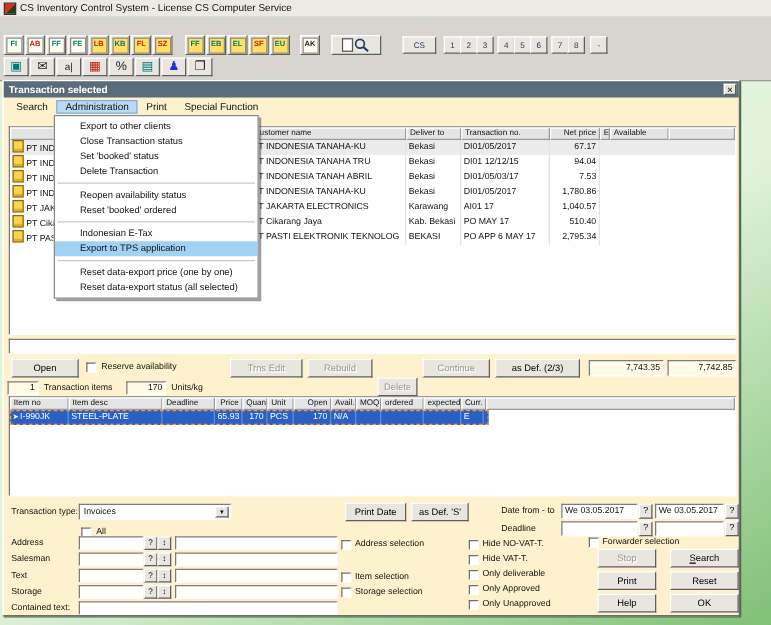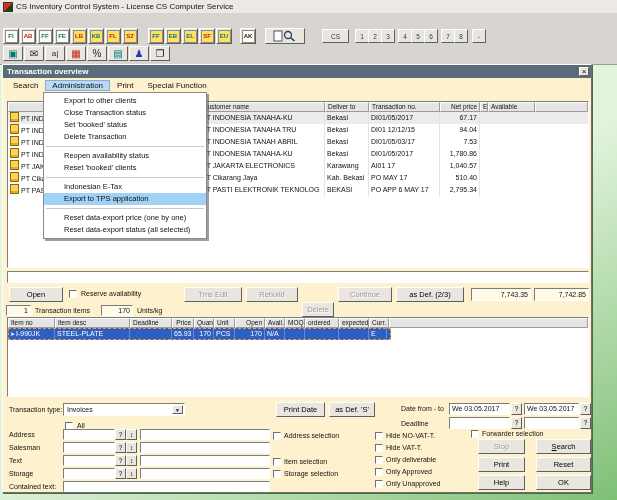--- a/index.html
+++ b/index.html
@@ -148,21 +148,21 @@
     <button class="tbB raised" style="left:129px">
         <span class="g2 ic-blue">♟</span>
       </button>
     <button class="tbB raised" style="left:150px">
         <span class="g2 ic-blk">❐</span>
       </button>
   </div>
 
   <div class="dialog">
     <div class="dtitle">
-      <span>Transaction overview</span>
+      <span>Transaction selected</span>
       <button class="dclose raised">×</button>
     </div>
     <div class="dmenu">
       <span class="dmi">Search</span>
       <span class="dmi active">Administration</span>
       <span class="dmi">Print</span>
       <span class="dmi">Special Function</span>
     </div>
 
     <div class="abs sunk" style="left:4px;top:36px;width:582px;height:167px;">
@@ -355,21 +355,21 @@
     <button class="abs raised pbtn" style="left:533px;top:410px;width:55px;height:15px;">OK</button>
   </div>
 
   <div class="popup">
     <div class="pitem">Export to other clients</div>
     <div class="pitem">Close Transaction status</div>
     <div class="pitem">Set 'booked' status</div>
     <div class="pitem">Delete Transaction</div>
     <div class="psep"></div>
     <div class="pitem">Reopen availability status</div>
-    <div class="pitem">Reset 'booked' clients</div>
+    <div class="pitem">Reset 'booked' ordered</div>
     <div class="psep"></div>
     <div class="pitem">Indonesian E-Tax</div>
     <div class="pitem hl">Export to TPS application</div>
     <div class="psep"></div>
     <div class="pitem">Reset data-export price (one by one)</div>
     <div class="pitem">Reset data-export status (all selected)</div>
   </div>
 
 </div>
 

